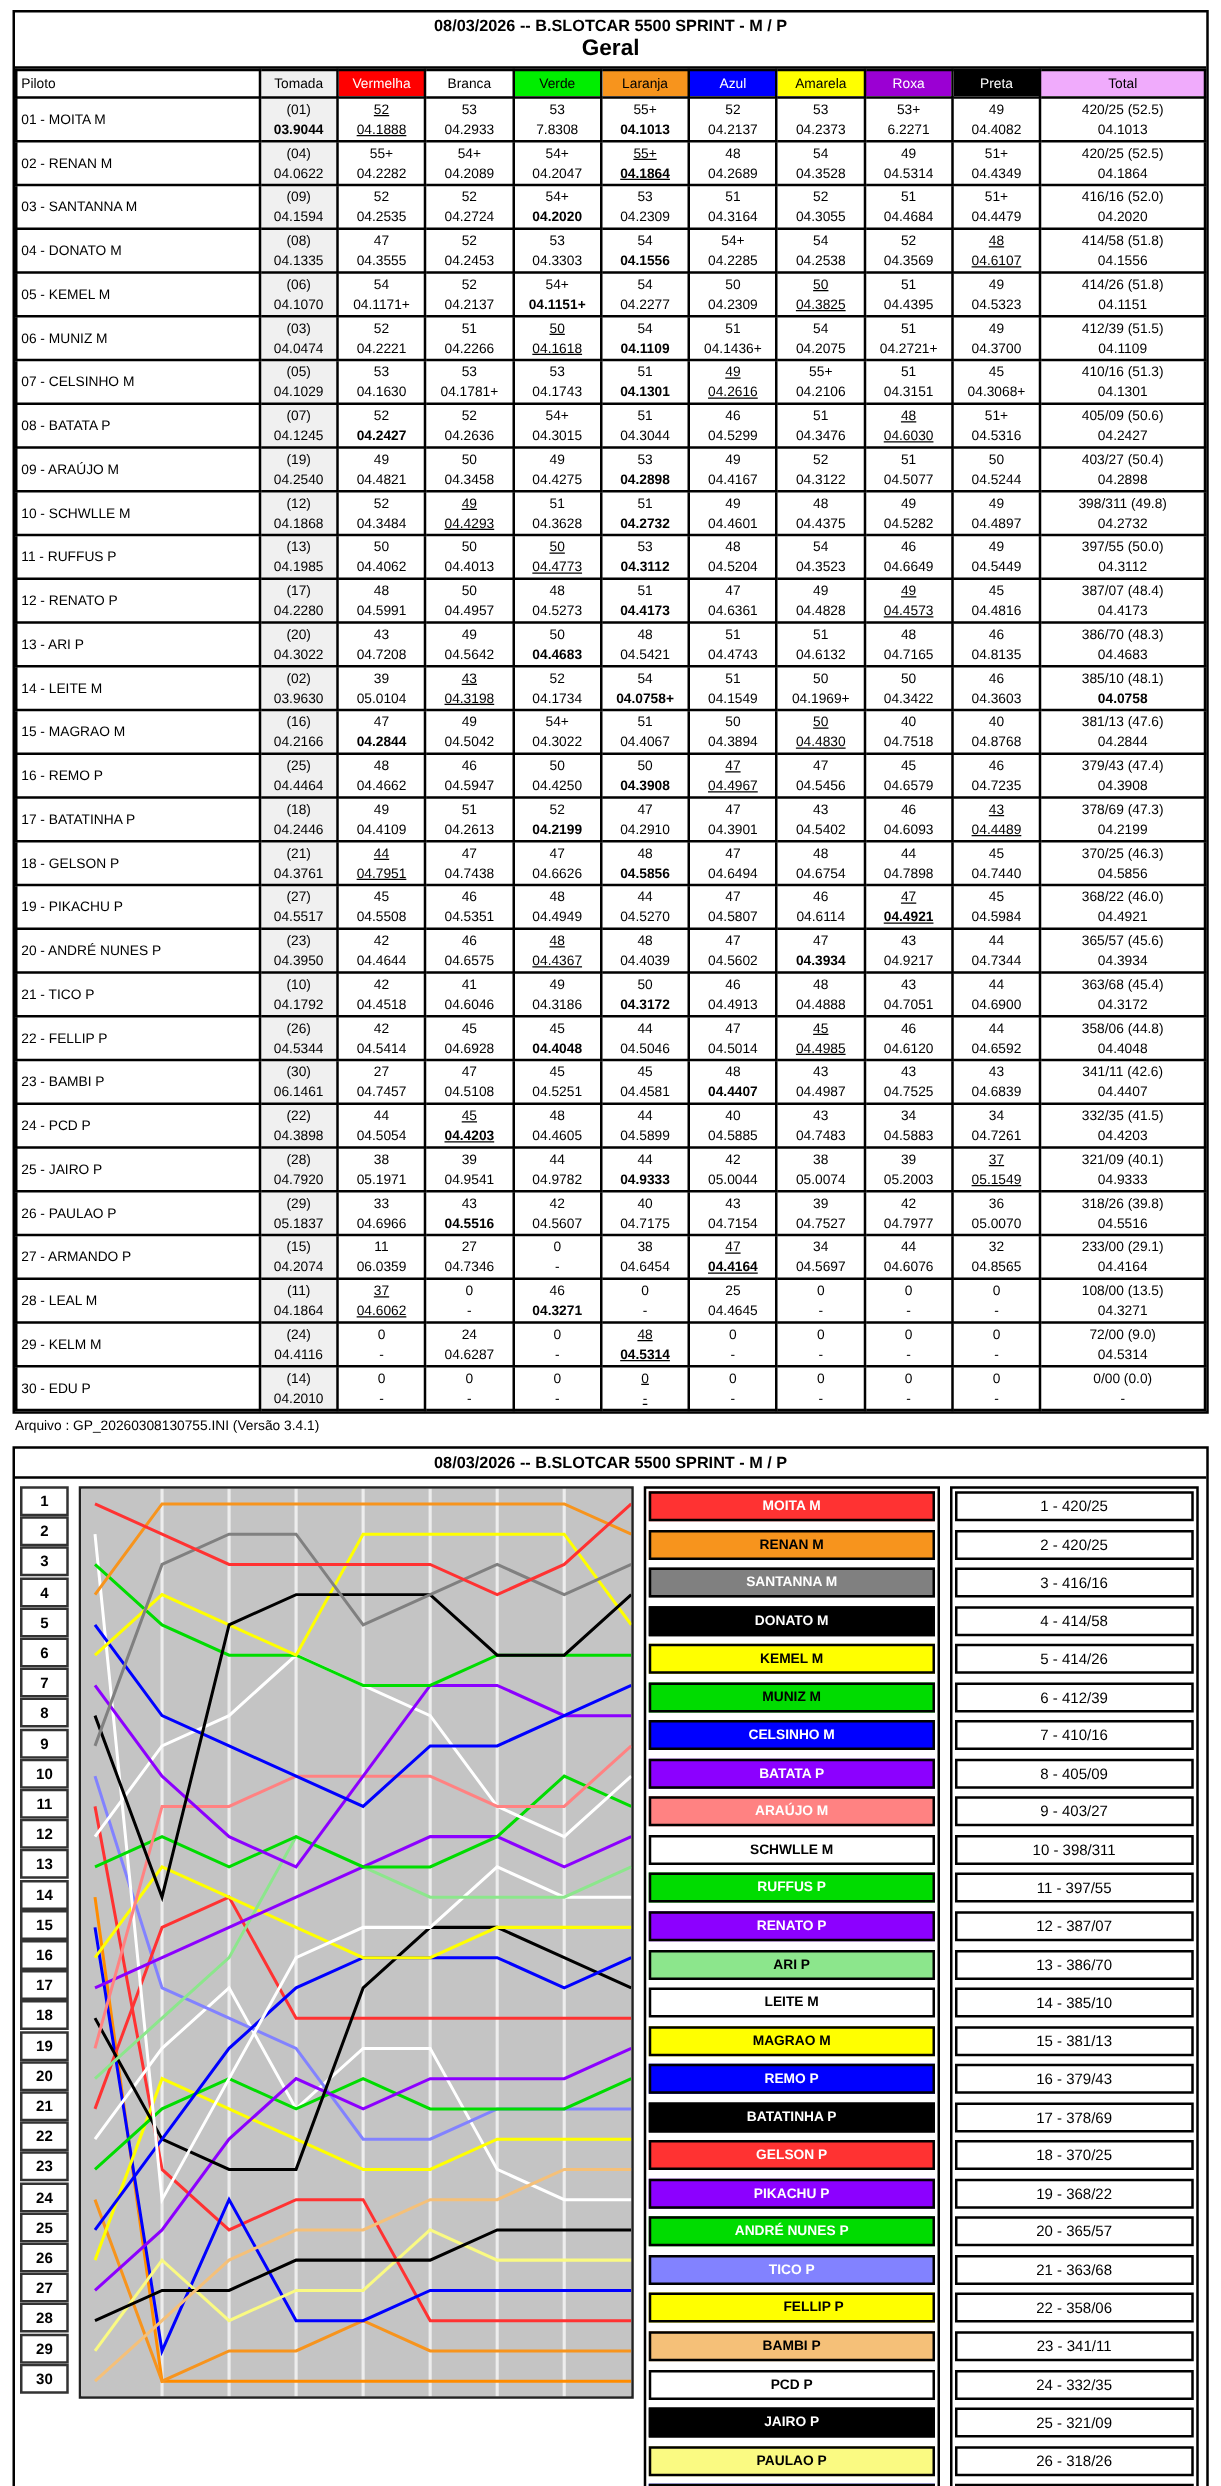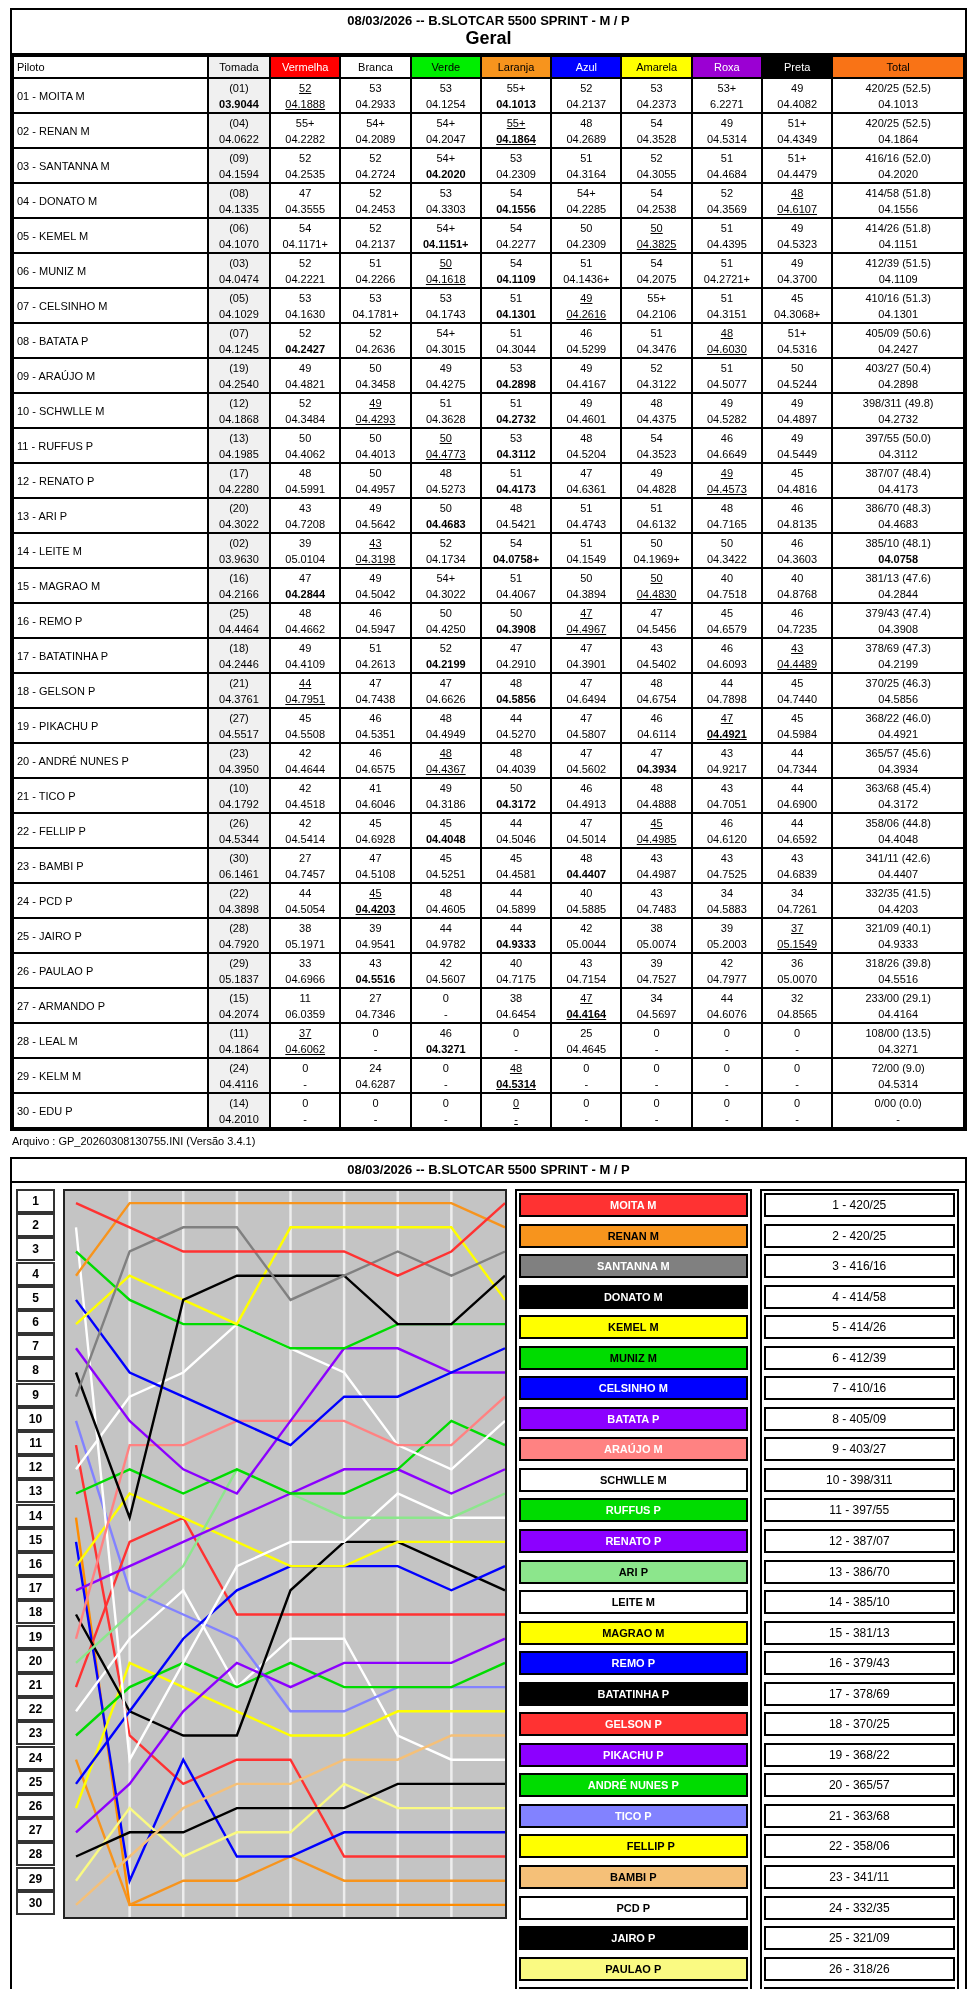--- a/index.html
+++ b/index.html
@@ -66,41 +66,41 @@
             <th class="pilot-h" style="background: rgb(255, 255, 255); color: rgb(0, 0, 0);">Piloto</th>
             <th style="background: rgb(240, 240, 240); color: rgb(0, 0, 0); margin-top: 23px;">Tomada</th>
             <th style="background: rgb(255, 0, 0); color: rgb(255, 255, 255);">Vermelha</th>
             <th style="background: rgb(255, 255, 255); color: rgb(0, 0, 0);">Branca</th>
             <th style="background: rgb(0, 238, 0); color: rgb(0, 0, 0);">Verde</th>
             <th style="background: rgb(247, 148, 29); color: rgb(0, 0, 0);">Laranja</th>
             <th style="background: rgb(0, 0, 255); color: rgb(255, 255, 255);">Azul</th>
             <th style="background: rgb(255, 255, 0); color: rgb(0, 0, 0);">Amarela</th>
             <th style="background: rgb(155, 0, 211); color: rgb(255, 255, 255);">Roxa</th>
             <th style="background: rgb(0, 0, 0); color: rgb(255, 255, 255);">Preta</th>
-            <th style="background: #f97316; color: rgb(0, 0, 0); text-align: center;">Total</th>
+            <th style="background: #f0abfc; color: rgb(0, 0, 0); text-align: center;">Total</th>
           </tr>
         </thead>
       <tbody id="results-body">
           <tr>
             <td class="pilot">01 - MOITA M</td>
             <td class="tomada">
               <div class="l1">(01)</div>
               <div class="l2 b">03.9044</div>
             </td>
             <td>
               <div class="l1 u">52</div>
               <div class="l2 u">04.1888</div>
             </td>
             <td>
               <div class="l1">53</div>
               <div class="l2">04.2933</div>
             </td>
             <td>
               <div class="l1">53</div>
-              <div class="l2">04.1254</div>
+              <div class="l2">7.8308</div>
             </td>
             <td>
               <div class="l1">55+</div>
               <div class="l2 b">04.1013</div>
             </td>
             <td>
               <div class="l1">52</div>
               <div class="l2">04.2137</div>
             </td>
             <td>

